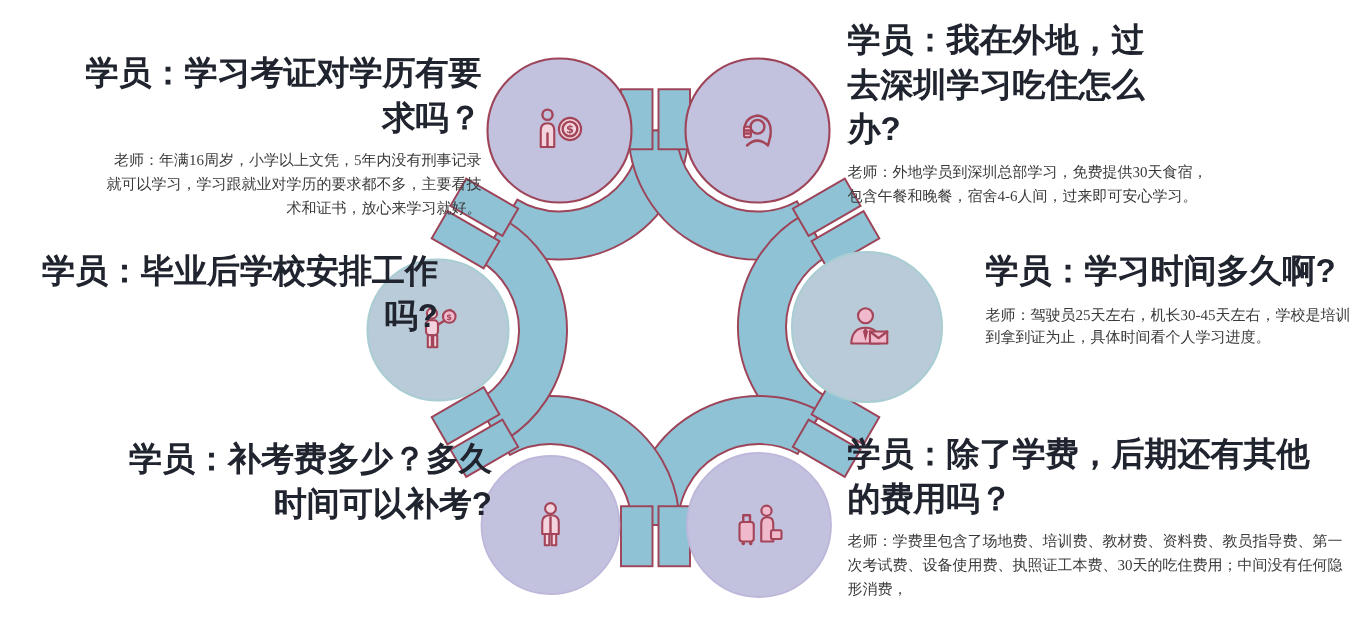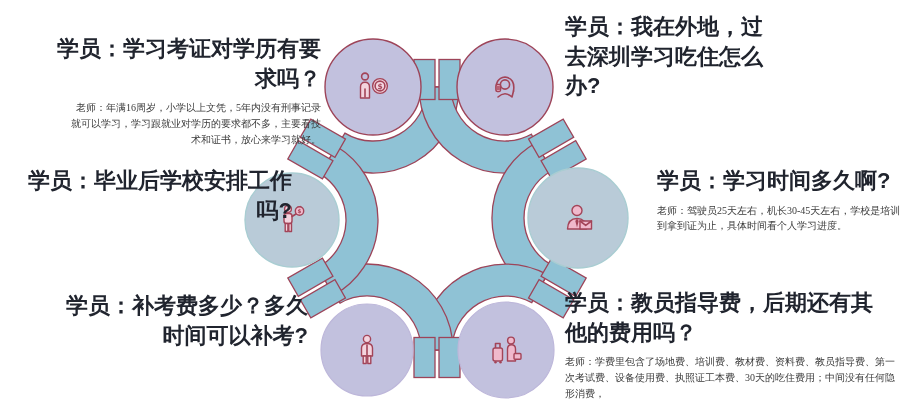--- a/index.html
+++ b/index.html
@@ -145,31 +145,32 @@
 
   <div class="qa left" style="left:55px;top:34px;width:266px">
     <h3>学员：学习考证对学历有要求吗？</h3>
     <p>老师：年满16周岁，小学以上文凭，5年内没有刑事记录就可以学习，学习跟就业对学历的要求都不多，主要看技术和证书，放心来学习就好。</p>
   </div>
 
   <div class="qa left" style="left:14px;top:166px;width:278px">
     <h3>学员：毕业后学校安排工作吗?</h3>
   </div>
 
-  <div class="qa left" style="left:48px;top:291px;width:260px">
+  <div class="qa left" style="left:68px;top:291px;width:260px">
     <h3>学员：补考费多少？多久时间可以补考?</h3>
   </div>
 
   <div class="qa right" style="left:565px;top:12px;width:240px">
     <h3 style="max-width:218px">学员：我在外地，过去深圳学习吃住怎么办?</h3>
+    <p>老师：外地学员到深圳总部学习，免费提供30天食宿，包含午餐和晚餐，宿舍4-6人间，过来即可安心学习。</p>
   </div>
 
   <div class="qa right" style="left:657px;top:166px;width:245px">
     <h3>学员：学习时间多久啊?</h3>
     <p>老师：驾驶员25天左右，机长30-45天左右，学校是培训到拿到证为止，具体时间看个人学习进度。</p>
   </div>
 
   <div class="qa right" style="left:565px;top:288px;width:338px">
-    <h3 style="max-width:312px">学员：教员指导费，后期还有其他的费用吗？</h3>
+    <h3 style="max-width:312px">学员：除了学费，后期还有其他的费用吗？</h3>
     <p>老师：学费里包含了场地费、培训费、教材费、资料费、教员指导费、第一次考试费、设备使用费、执照证工本费、30天的吃住费用；中间没有任何隐形消费，</p>
   </div>
 
 </div>
 
 </body></html>

